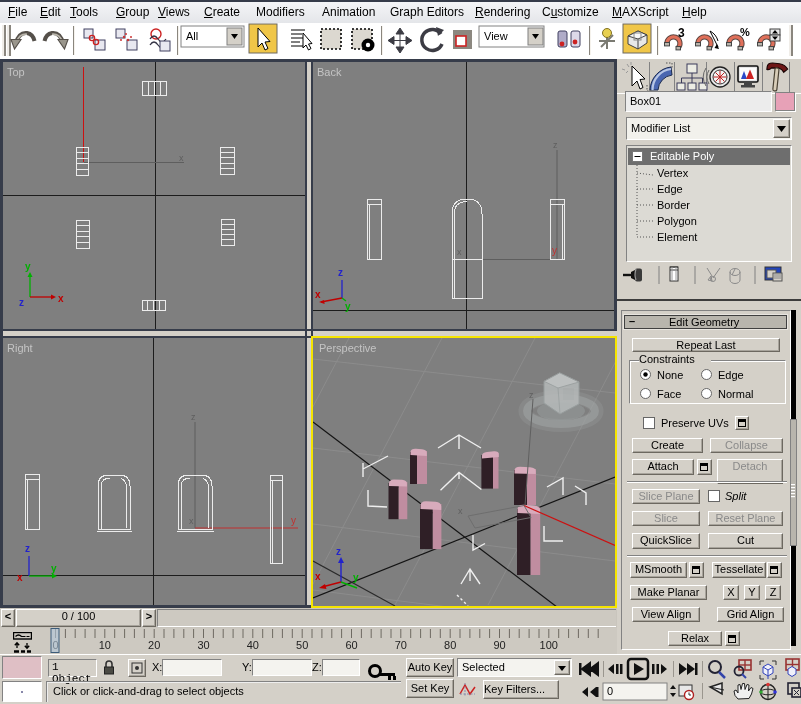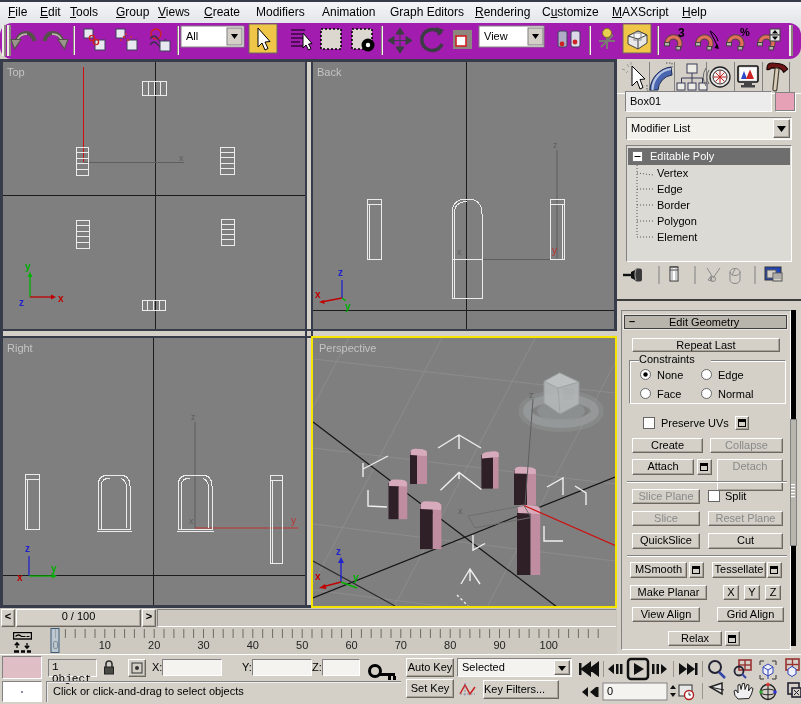--- a/index.html
+++ b/index.html
@@ -22,21 +22,21 @@
   <span class="abs" style="left:204px;top:3px;"><u>C</u>reate</span>
   <span class="abs" style="left:256px;top:3px;">Modifiers</span>
   <span class="abs" style="left:322px;top:3px;">Animation</span>
   <span class="abs" style="left:390px;top:3px;">Graph Editors</span>
   <span class="abs" style="left:475px;top:3px;"><u>R</u>endering</span>
   <span class="abs" style="left:542px;top:3px;">C<u>u</u>stomize</span>
   <span class="abs" style="left:612px;top:3px;"><u>M</u>AXScript</span>
   <span class="abs" style="left:682px;top:3px;"><u>H</u>elp</span>
 </div>
 
-<div class="abs" id="toolbar" style="left:0;top:23px;width:801px;height:36px;background:#a21caf;border-radius:12px;">
+<div class="abs" id="toolbar" style="left:0;top:23px;width:801px;height:36px;background:#ffffff;">
 <svg width="801" height="36" viewBox="0 0 801 36">
 
   <rect x="2" y="2" width="2" height="31" fill="#f0ede8"></rect>
       <rect x="4" y="2" width="2" height="31" fill="#8a867e"></rect>
   <rect x="7" y="2" width="2" height="31" fill="#f0ede8"></rect>
       <rect x="9" y="2" width="2" height="31" fill="#8a867e"></rect>
 
   <g>
     <path d="M 16 20 Q 19 9 27 10 Q 33 11 34.5 18" fill="none" stroke="#55504a" stroke-width="4"></path>
     <path d="M 16.5 19 Q 19.5 10.5 27 11.2" fill="none" stroke="#b8b4aa" stroke-width="1.6"></path>
@@ -601,26 +601,26 @@
       <div style="position:absolute;left:2px;top:2px;width:8px;height:8px;border:1px solid #000;border-top:3px solid #000;"></div>
     </div>
 
   <div class="abs btn" style="left:15px;top:379px;width:71px;height:15px;text-align:center;">Create</div>
   <div class="abs btn" style="left:93px;top:379px;width:73px;height:15px;text-align:center;color:#8a8a8a;">Collapse</div>
 
   <div class="abs btn" style="left:15px;top:400px;width:62px;height:16px;text-align:center;">Attach</div>
   <div class="abs btn" style="left:80px;top:400px;width:15px;height:16px;">
       <div style="position:absolute;left:2px;top:3px;width:8px;height:8px;border:1px solid #000;border-top:3px solid #000;"></div>
     </div>
-  <div class="abs btn" style="left:100px;top:400px;width:66px;height:32px;text-align:center;color:#8a8a8a;">Detach</div>
+  <div class="abs btn" style="left:100px;top:400px;width:66px;height:25px;text-align:center;color:#8a8a8a;">Detach</div>
   <div class="abs" style="left:10px;top:422px;width:160px;height:2px;border-top:1px solid #828282;border-bottom:1px solid #fff;"></div>
 
   <div class="abs btn" style="left:15px;top:430px;width:68px;height:15px;text-align:center;color:#8a8a8a;">Slice Plane</div>
   <div class="abs" style="left:91px;top:431px;width:12px;height:12px;background:#fff;border:1px solid #666;"></div>
-  <div class="abs" style="left:108px;top:431px;">Split</div>
+  <div class="abs" style="left:108px;top:431px;font-style:italic;">Split</div>
 
   <div class="abs btn" style="left:15px;top:452px;width:68px;height:15px;text-align:center;color:#8a8a8a;">Slice</div>
   <div class="abs btn" style="left:91px;top:452px;width:75px;height:15px;text-align:center;color:#8a8a8a;">Reset Plane</div>
 
   <div class="abs btn" style="left:15px;top:474px;width:68px;height:16px;text-align:center;">QuickSlice</div>
   <div class="abs btn" style="left:91px;top:474px;width:75px;height:16px;text-align:center;">Cut</div>
   <div class="abs" style="left:10px;top:496px;width:160px;height:2px;border-top:1px solid #828282;border-bottom:1px solid #fff;"></div>
 
   <div class="abs btn" style="left:13px;top:503px;width:57px;height:16px;text-align:center;">MSmooth</div>
   <div class="abs btn" style="left:72px;top:503px;width:15px;height:16px;">

